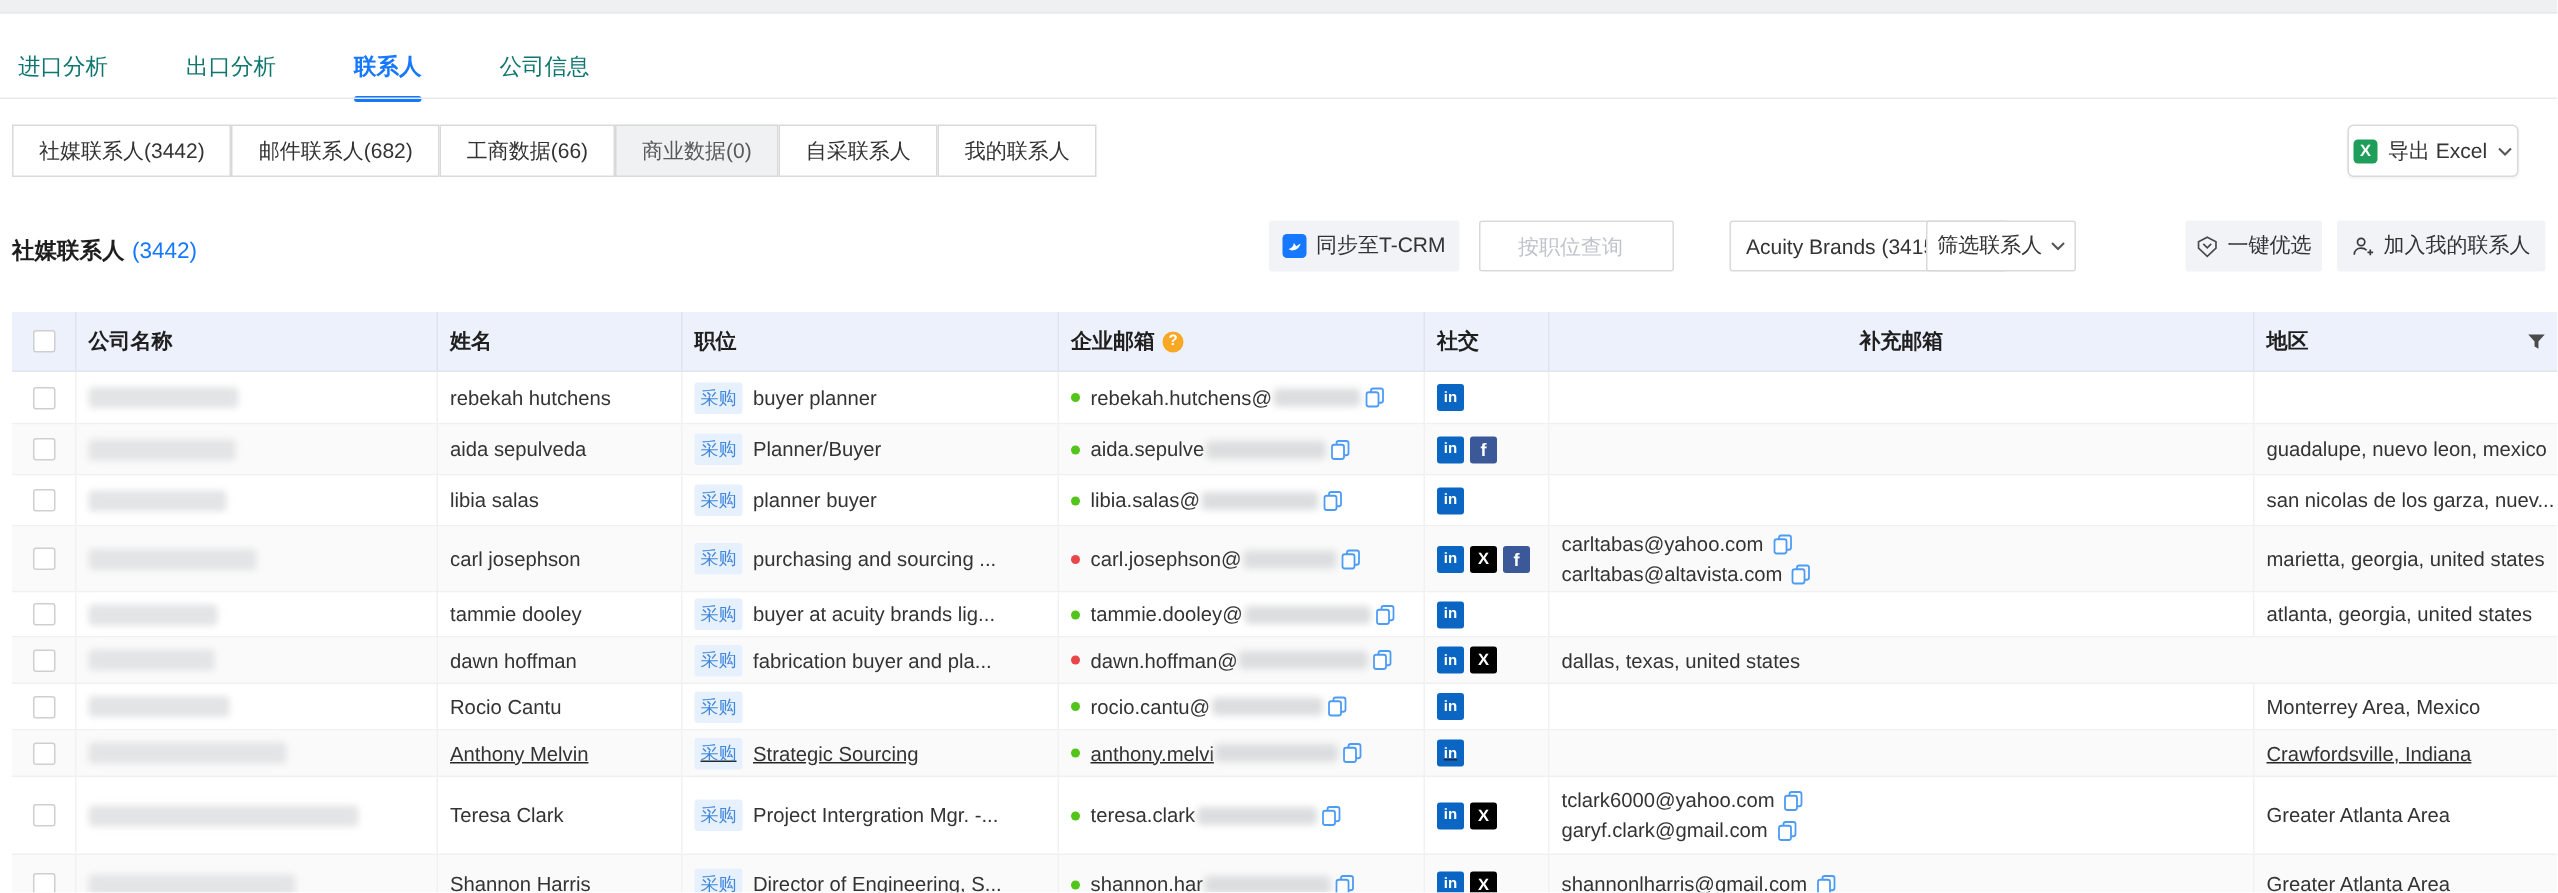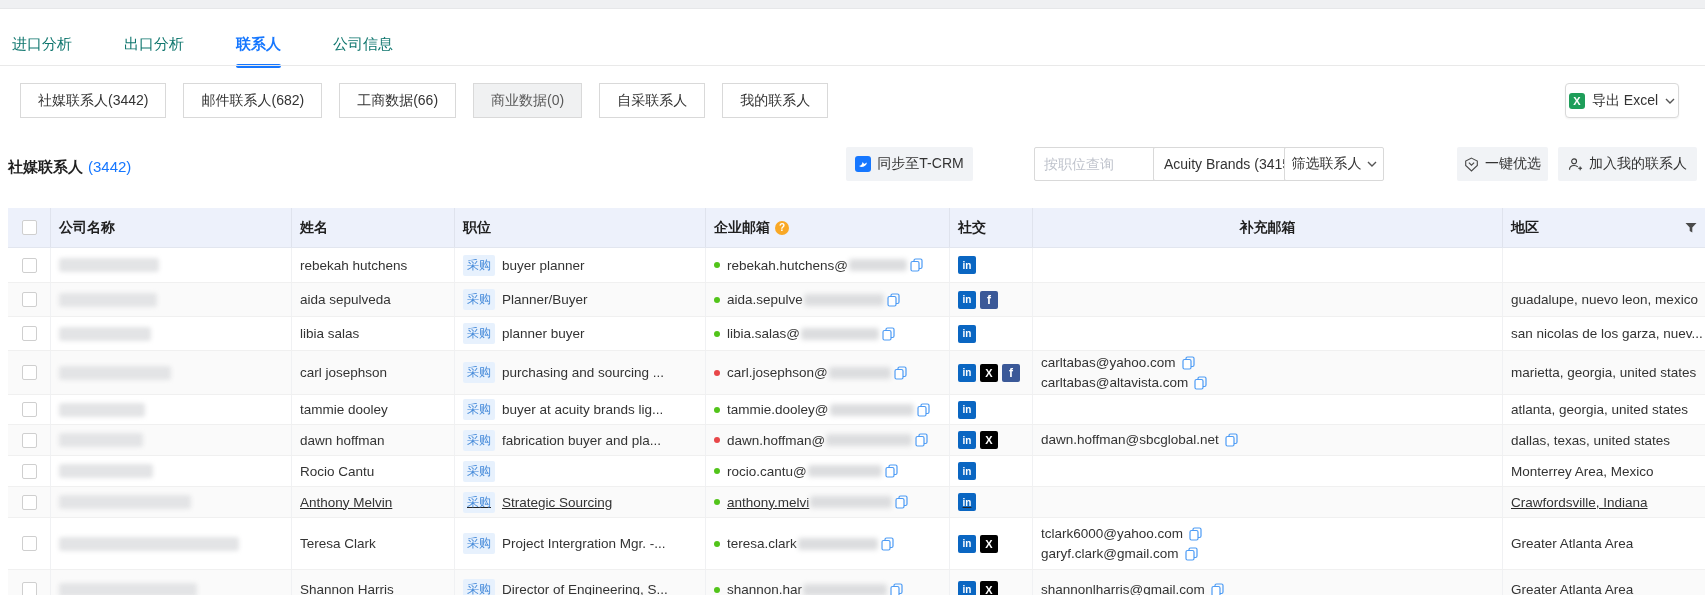--- a/index.html
+++ b/index.html
@@ -11,36 +11,36 @@
   .top-strip { position:absolute; left:0; top:0; width:1705px; height:9px; background:#eff0f2; border-bottom:1px solid #e6e7e9; }
 
   
   .tabs { position:absolute; left:12px; top:26px; display:flex; gap:52px; height:38px; align-items:center; }
   .tab { font-size:15px; color:#0f766e; cursor:pointer; position:relative; padding-bottom:2px; }
   .tab.active { color:#1677ff; font-weight:700; }
   .tab.active::after { content:""; position:absolute; left:0; right:0; bottom:-12px; height:4px; background:#1677ff; border-radius:2px; }
   .tabs-border { position:absolute; left:0; top:65px; width:1705px; height:1px; background:#e9e9e9; }
 
   
-  .filters { position:absolute; left:20px; top:83px; display:flex; gap:17px; }
+  .filters { position:absolute; left:8px; top:83px; display:flex; }
   .fbtn { height:35px; padding:0 17px; border:1px solid #d9d9d9; background:#fff; font-size:14px; color:#333; display:flex; align-items:center; cursor:pointer; }
   .fbtn.disabled { background:#f0f1f2; color:#595959;text-align:center; }
   .export-btn { position:absolute; left:1565px; top:83px; width:114px; height:35px; border:1px solid #d9d9d9; border-radius:4px; background:#fff; box-shadow:0 1px 2px rgba(0,0,0,.05); display:flex; align-items:center; justify-content:center; gap:7px; font-size:14px; color:#333; cursor:pointer; }
   .xls-icon { width:16px; height:16px; background:#1e9e5a; border-radius:3px; color:#fff; font-size:11px; font-weight:700; display:flex; align-items:center; justify-content:center; }
 
   
   .section-title { position:absolute; left:8px; top:158px; font-size:15px; }
   .section-title b { font-weight:700; color:#1f1f1f; }
   .section-title .cnt { color:#1677ff; margin-left:5px; font-weight:400; }
   .tb { position:absolute; top:147px; height:34px; display:flex; align-items:center; font-size:14px; color:#333; border-radius:2px; }
   .tb.gray { background:#f1f3f6; justify-content:center; gap:6px; cursor:pointer; }
   .tb.bordered { background:#fff; border:1px solid #d9d9d9; cursor:pointer; }
   .sync { left:846px; width:127px; }
   .tcrm-ic { width:16px; height:16px; background:#1677ff; border-radius:3px; display:inline-flex; align-items:center; justify-content:center; }
-  .search { left:986px; width:130px; padding:0 9px; justify-content:space-between;margin-left:48px; }
+  .search { left:986px; width:130px; padding:0 25px; justify-content:space-between; }
   .search input { border:none; outline:none; width:110px; font-size:14px; color:#333; font-family:inherit; background:transparent; }
   .search input::placeholder { color:#bfc3cc; }
   .select { left:1153px; width:185px; padding:0 10px; justify-content:space-between; }
   .filterc { left:1284px; width:100px; justify-content:center; gap:5px; }
   .oneclick { left:1457px; width:91px; }
   .addmine { left:1558px; width:139px; }
   .chev { display:inline-block; }
 
   
   .table { position:absolute; left:8px; top:208px; width:1697px; }
@@ -394,31 +394,20 @@
               <svg width="13" height="14" viewBox="0 0 13 14">
                 <rect x="4" y="1" width="8" height="9.5" rx="1.5" fill="none" stroke="#4c9bf5" stroke-width="1.2"></rect>
                 <rect x="1" y="3.5" width="8" height="9.5" rx="1.5" fill="#fff" stroke="#4c9bf5" stroke-width="1.2"></rect>
               </svg>
             </span>
           </div>
      <div class="td c5">
             <span class="soc li">in</span>
             <span class="soc x">X</span>
           </div>
-     <div class="td c6">
-            <div class="xline">
-              <span>dawn.hoffman@sbcglobal.net</span>
-              <span class="copy">
-                <svg width="13" height="14" viewBox="0 0 13 14">
-                  <rect x="4" y="1" width="8" height="9.5" rx="1.5" fill="none" stroke="#4c9bf5" stroke-width="1.2"></rect>
-                  <rect x="1" y="3.5" width="8" height="9.5" rx="1.5" fill="#fff" stroke="#4c9bf5" stroke-width="1.2"></rect>
-                </svg>
-              </span>
-            </div>
-          </div>
      <div class="td c7">
             <span>dallas, texas, united states</span>
           </div>
         </div>
         <div class="tr" style="height: 31px;">
           <div class="td c0">
             <span class="checkbox"></span>
           </div>
      <div class="td c1">
             <span class="blurbox" style="width:94px"></span>

